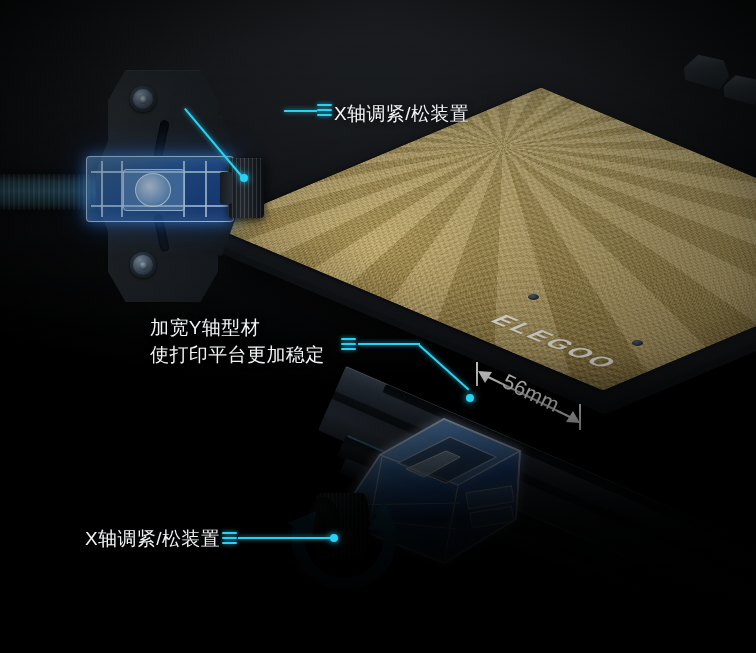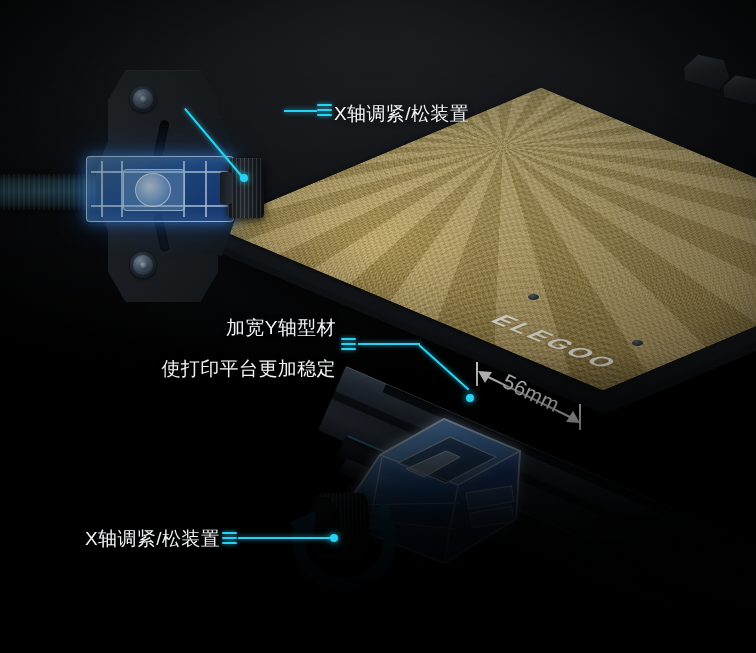--- a/index.html
+++ b/index.html
@@ -39,21 +39,21 @@
   .abs { position: absolute; }
   .label {
     position: absolute;
     color: #f2f4f6;
     font-size: 19px;
     line-height: 25px;
     white-space: pre;
     letter-spacing: .4px;
     text-shadow: 0 0 6px rgba(0,0,0,.9);
   }
-  .label.right { text-align: right; }
+  .label.right { text-align: left; }
 
   
   .eqmark {
     position: absolute;
     width: 15px; height: 13px;
   }
   .eqmark i {
     position: absolute; left: 0; height: 2px; border-radius: 1px;
     background: #27d3f5;
     box-shadow: 0 0 4px rgba(39,211,245,.85);
@@ -401,21 +401,21 @@
     <div class="eqmark" style="left:317px; top:104px;">
       <i></i>
         <i></i>
         <i></i>
     </div>
     <div class="label" style="left:334px; top:101px;">X轴调紧/松装置</div>
   </div>
 
   <div>
     <div class="label right" style="left:150px; top:315px; width:186px;">加宽Y轴型材</div>
-    <div class="label right" style="left:150px; top:356px; width:186px;">使打印平台更加稳定</div>
+    <div class="label right" style="left:150px; top:342px; width:186px;">使打印平台更加稳定</div>
     <div class="eqmark" style="left:341px; top:338px;">
       <i></i>
         <i></i>
         <i></i>
     </div>
     <div class="leader-h" style="left:358px; top:343px; width:62px;"></div>
     <div class="leader-diag" style="left:419px; top:344px; width:67px; transform:rotate(42deg);"></div>
     <div class="leader-dot" style="left:466px; top:394px;"></div>
   </div>
 

